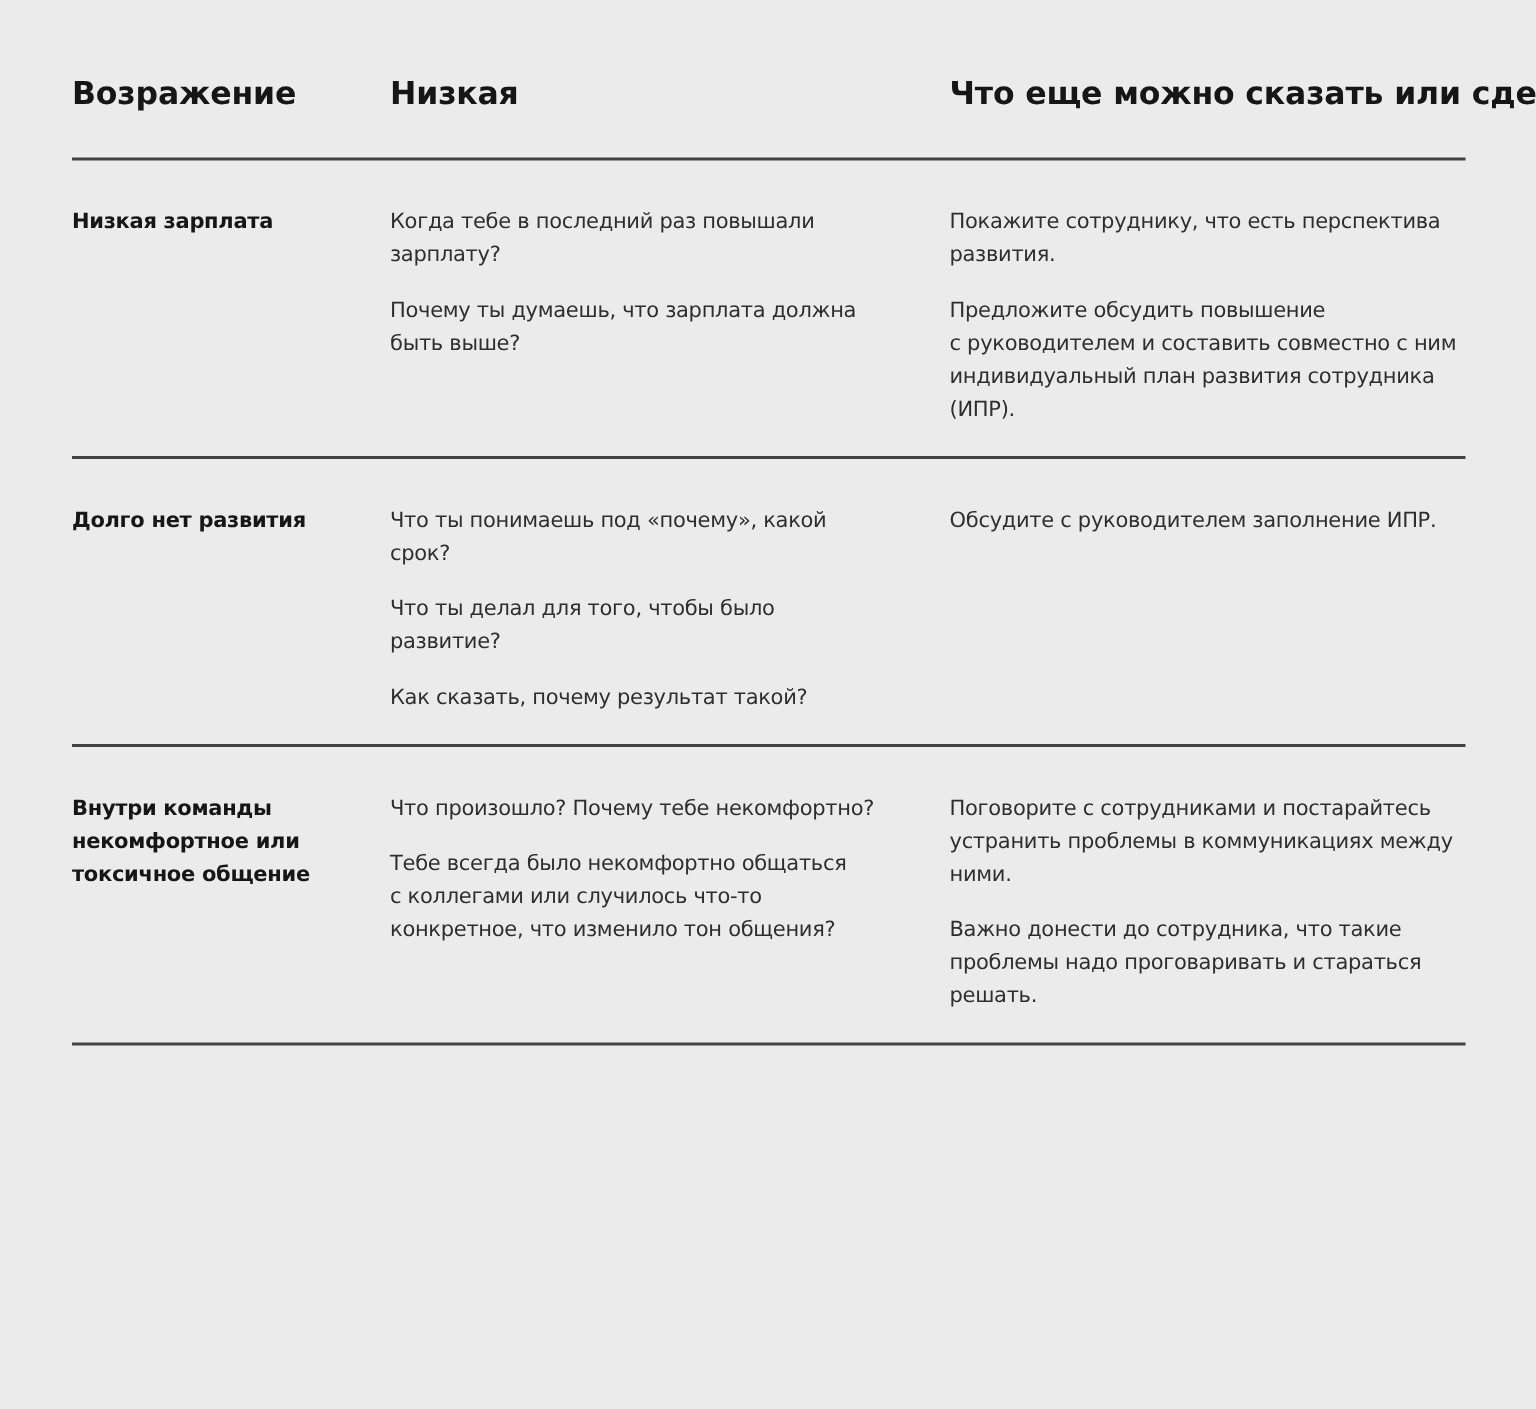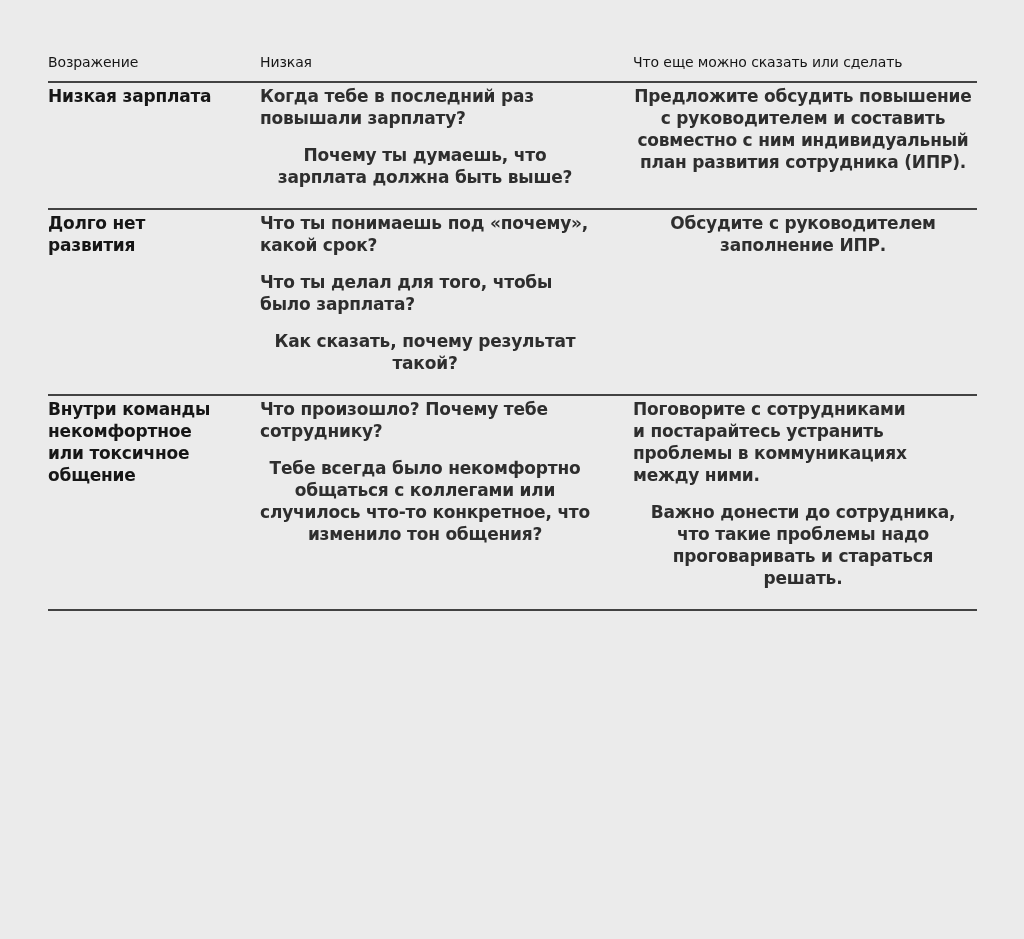--- a/index.html
+++ b/index.html
@@ -16,90 +16,90 @@
   }
   .table {
     margin: 51px 47px 0 48px;
     width: 929px;
   }
   .row {
     display: grid;
     grid-template-columns: 212px 373px 344px;
     border-bottom: 2px solid #424242;
   }
-  .cell { min-width: 0; font-weight: bold; }
+  .cell { min-width: 0; }
   .col1 { padding-right: 36px; }
   .col2 { padding-right: 43px; }
   .col3 { padding-right: 4px; }
   .header-row .cell {
-    font-weight: normal;
-    font-size: 14px;
+    font-weight: bold;
+    font-size: 21px;
     line-height: 22px;
     letter-spacing: -0.1px;
     color: #161616;
     white-space: nowrap;
-    padding-bottom: 8px;
+    padding-bottom: 32px;
   }
   .body-row .cell {
-    padding-top: 2px;
+    padding-top: 30px;
     padding-bottom: 20px;
-    font-size: 17px;
+    font-size: 14px;
     line-height: 22px;
     letter-spacing: -0.2px;
   }
   .objection {
     font-weight: bold;
     color: #161616;
     letter-spacing: -0.1px;
   }
   .cell p {
     margin: 0 0 15px 0;
   }
   .cell p:last-child {
     margin-bottom: 0;
-    text-align: center;
   }
 </style>
 </head>
 <body>
 
 <div class="table">
   <div class="row header-row">
     <div class="cell col1">Возражение</div>
     <div class="cell col2">Низкая</div>
     <div class="cell col3">Что еще можно сказать или сделать</div>
   </div>
   <div id="rows-container">
   <div class="row body-row">
     <div class="cell col1 objection">Низкая зарплата</div>
     <div class="cell col2">
           <p>Когда тебе в&nbsp;последний раз повышали зарплату?</p>
           <p>Почему ты думаешь, что зарплата должна быть выше?</p>
         </div>
     <div class="cell col3">
+          <p>Покажите сотруднику, что есть перспектива развития.</p>
           <p>Предложите обсудить повышение с&nbsp;руководителем и&nbsp;составить совместно с&nbsp;ним индивидуальный план развития сотрудника (ИПР).</p>
         </div>
   </div>
 
   <div class="row body-row">
     <div class="cell col1 objection">Долго нет развития</div>
     <div class="cell col2">
           <p>Что ты понимаешь под «почему», какой срок?</p>
-          <p>Что ты делал для того, чтобы было зарплата?</p>
+          <p>Что ты делал для того, чтобы было развитие?</p>
           <p>Как сказать, почему результат такой?</p>
         </div>
     <div class="cell col3">
           <p>Обсудите с&nbsp;руководителем заполнение ИПР.</p>
         </div>
   </div>
 
   <div class="row body-row">
     <div class="cell col1 objection">Внутри команды некомфортное или токсичное общение</div>
     <div class="cell col2">
-          <p>Что произошло? Почему тебе сотруднику?</p>
+          <p>Что произошло? Почему тебе некомфортно?</p>
           <p>Тебе всегда было некомфортно общаться с&nbsp;коллегами или случилось что-то конкретное, что изменило тон общения?</p>
         </div>
     <div class="cell col3">
           <p>Поговорите с&nbsp;сотрудниками и&nbsp;постарайтесь устранить проблемы в&nbsp;коммуникациях между ними.</p>
           <p>Важно донести до сотрудника, что такие проблемы надо проговаривать и&nbsp;стараться решать.</p>
         </div>
   </div>
 </div>
 </div>
 

